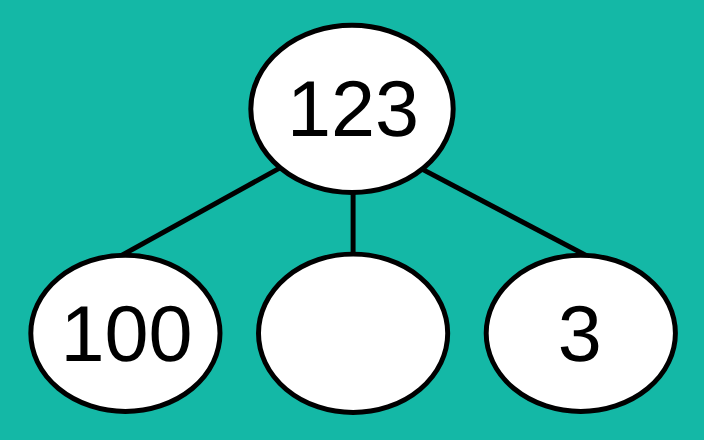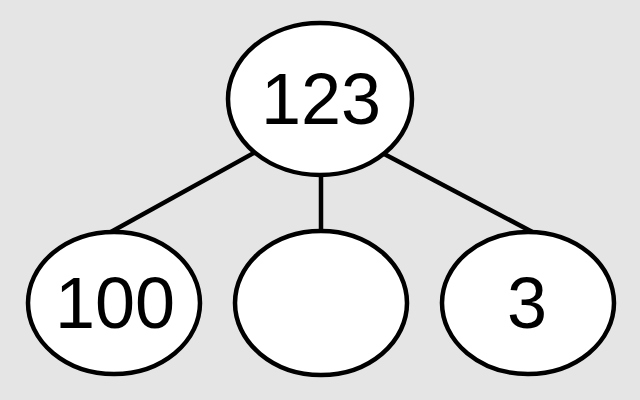--- a/index.html
+++ b/index.html
@@ -4,21 +4,21 @@
 <style>
   html, body {
     margin: 0;
     padding: 0;
     background: #ffffff;
   }
   .stage {
     position: relative;
     width: 640px;
     height: 400px;
-    background: #e5e5e5;
+    background: #14b8a6;
     overflow: hidden;
   }
   svg {
     display: block;
   }
   .edge {
     stroke: #000000;
     stroke-width: 4.5;
     fill: none;
     stroke-linecap: butt;

